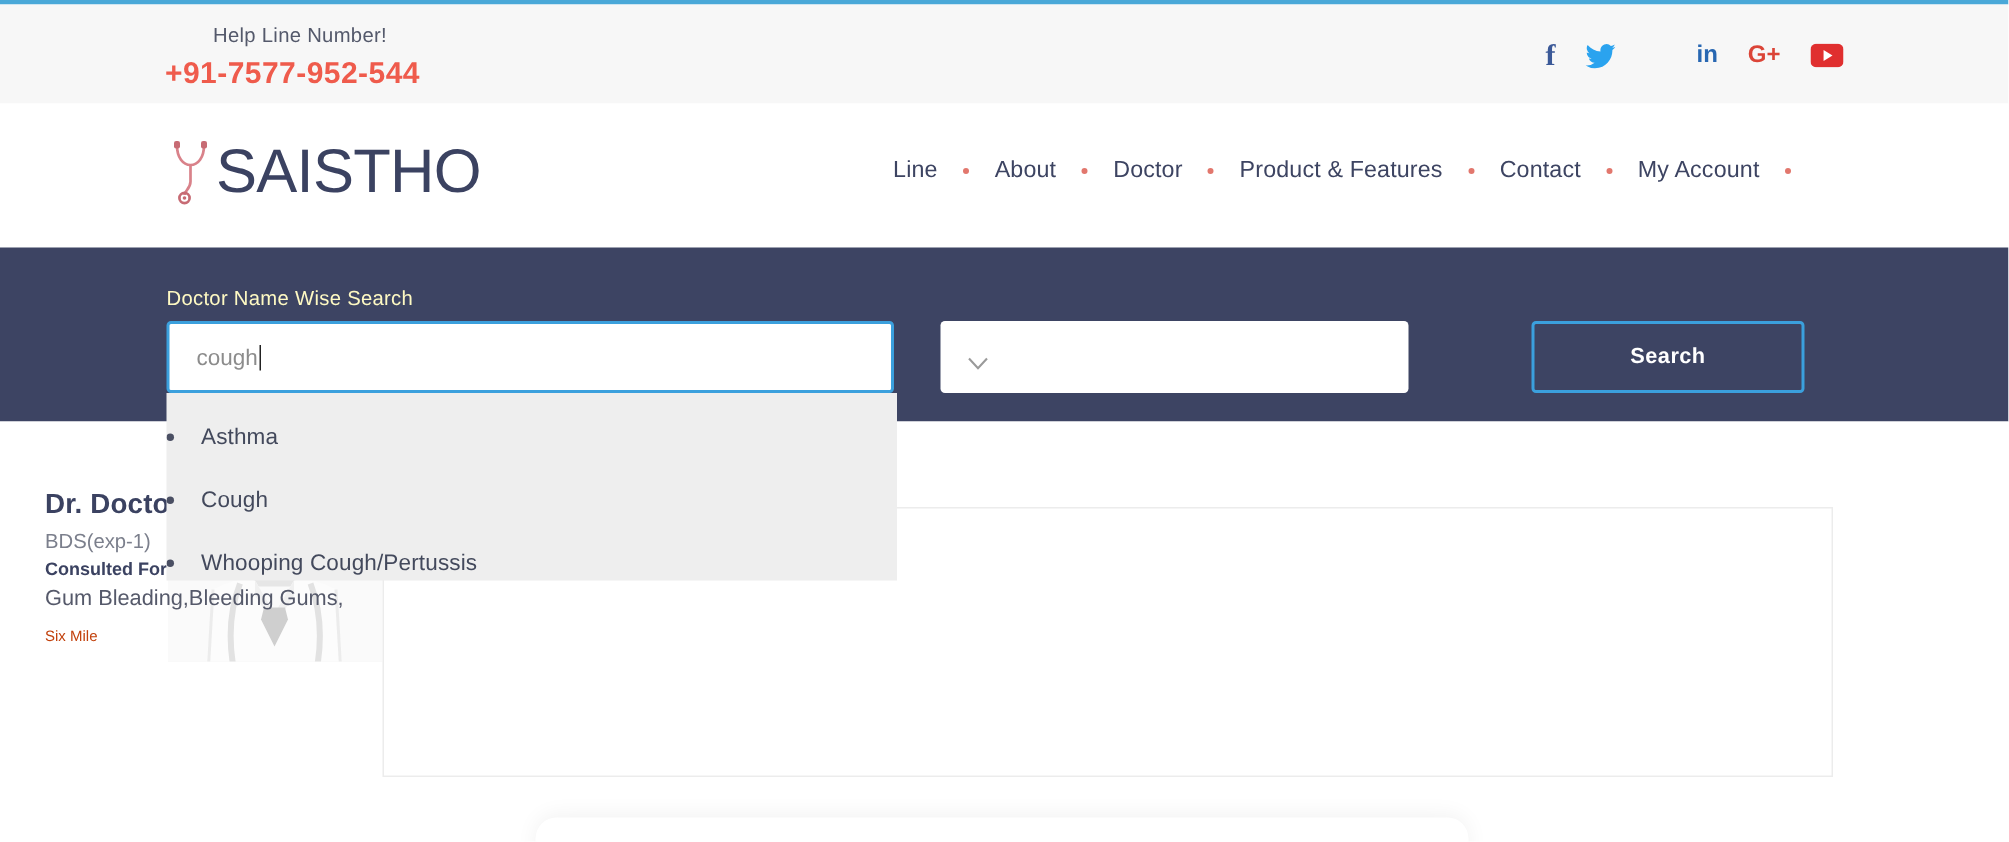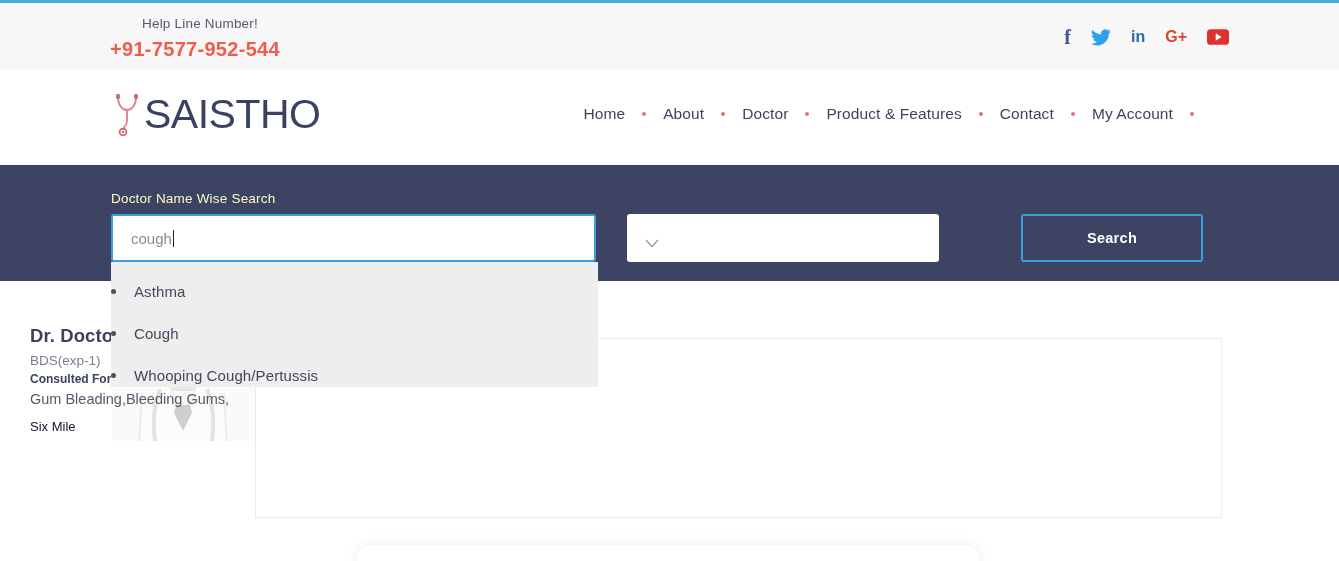--- a/index.html
+++ b/index.html
@@ -38,21 +38,21 @@
     white-space: nowrap;
   }
   .socials {
     position: absolute; right: 110px; top: 22px;
     display: flex; align-items: center; gap: 20px;
   }
   .soc { display: inline-flex; align-items: center; justify-content: center;
          height: 24px; line-height: 1; cursor: pointer; }
   .soc-fb  { color: #3b5998; font-size: 20px; font-weight: bold; font-family: "Liberation Serif", serif; }
   .soc-tw  { color: #2aa3ef; }
-  .soc-in  { color: #2867b2; font-size: 16px; font-weight: bold; }
+  .soc-in  { color: #2867b2; font-size: 16px; font-weight: bold; margin-left: 34px; }
   .soc-gp  { color: #db4437; font-size: 16px; font-weight: bold; }
   .soc-yt  { }
 
   
   .header {
     position: absolute; top: 69px; left: 0;
     width: 1339px; height: 96px;
     background: #ffffff;
   }
   .brand {
@@ -153,21 +153,21 @@
     width: 15px; height: 15px; border-radius: 50%;
     background: #21b573; margin-left: 22px;
     display: inline-flex; align-items: center; justify-content: center;
     flex: none;
   }
   .doc-degree { font-size: 13.5px; color: #7b7f8c; margin-top: 6px; }
   .doc-consult-label {
     font-size: 12px; font-weight: bold; color: #3b4261; margin-top: 4px;
   }
   .doc-consult-val { font-size: 14.5px; color: #55596a; margin-top: 2px; line-height: 22px; }
-  .doc-location { font-size: 13px; color: #0f172a; margin-top: 9px; }
+  .doc-location { font-size: 10px; color: #c2410c; margin-top: 9px; }
 
   
   .next-card {
     position: absolute; left: 357px; top: 545px;
     width: 622px; height: 40px;
     background: #ffffff;
     border-radius: 14px 14px 0 0;
     box-shadow: 0 -2px 14px rgba(0,0,0,0.055);
   }
 
@@ -233,21 +233,21 @@
         <rect x="22" y="3" width="4" height="5" rx="1.4" fill="#c76b74"></rect>
         <path d="M15 19 L15 30 C15 35, 11 36, 11 39" fill="none" stroke="#d9828a" stroke-width="1.8"></path>
         <circle cx="11" cy="41" r="3.4" fill="none" stroke="#c76b74" stroke-width="1.8"></circle>
         <circle cx="11" cy="41" r="1.2" fill="#c76b74"></circle>
       </svg>
     </span>
     <span class="brand-text">SAISTHO</span>
   </div>
 
   <nav class="nav">
-    <span class="nav-item">Home</span>
+    <span class="nav-item">Line</span>
     <span class="nav-dot"></span>
     <span class="nav-item">About</span>
     <span class="nav-dot"></span>
     <span class="nav-item">Doctor</span>
     <span class="nav-dot"></span>
     <span class="nav-item">Product &amp; Features</span>
     <span class="nav-dot"></span>
     <span class="nav-item">Contact</span>
     <span class="nav-dot"></span>
     <span class="nav-item">My Account</span>

